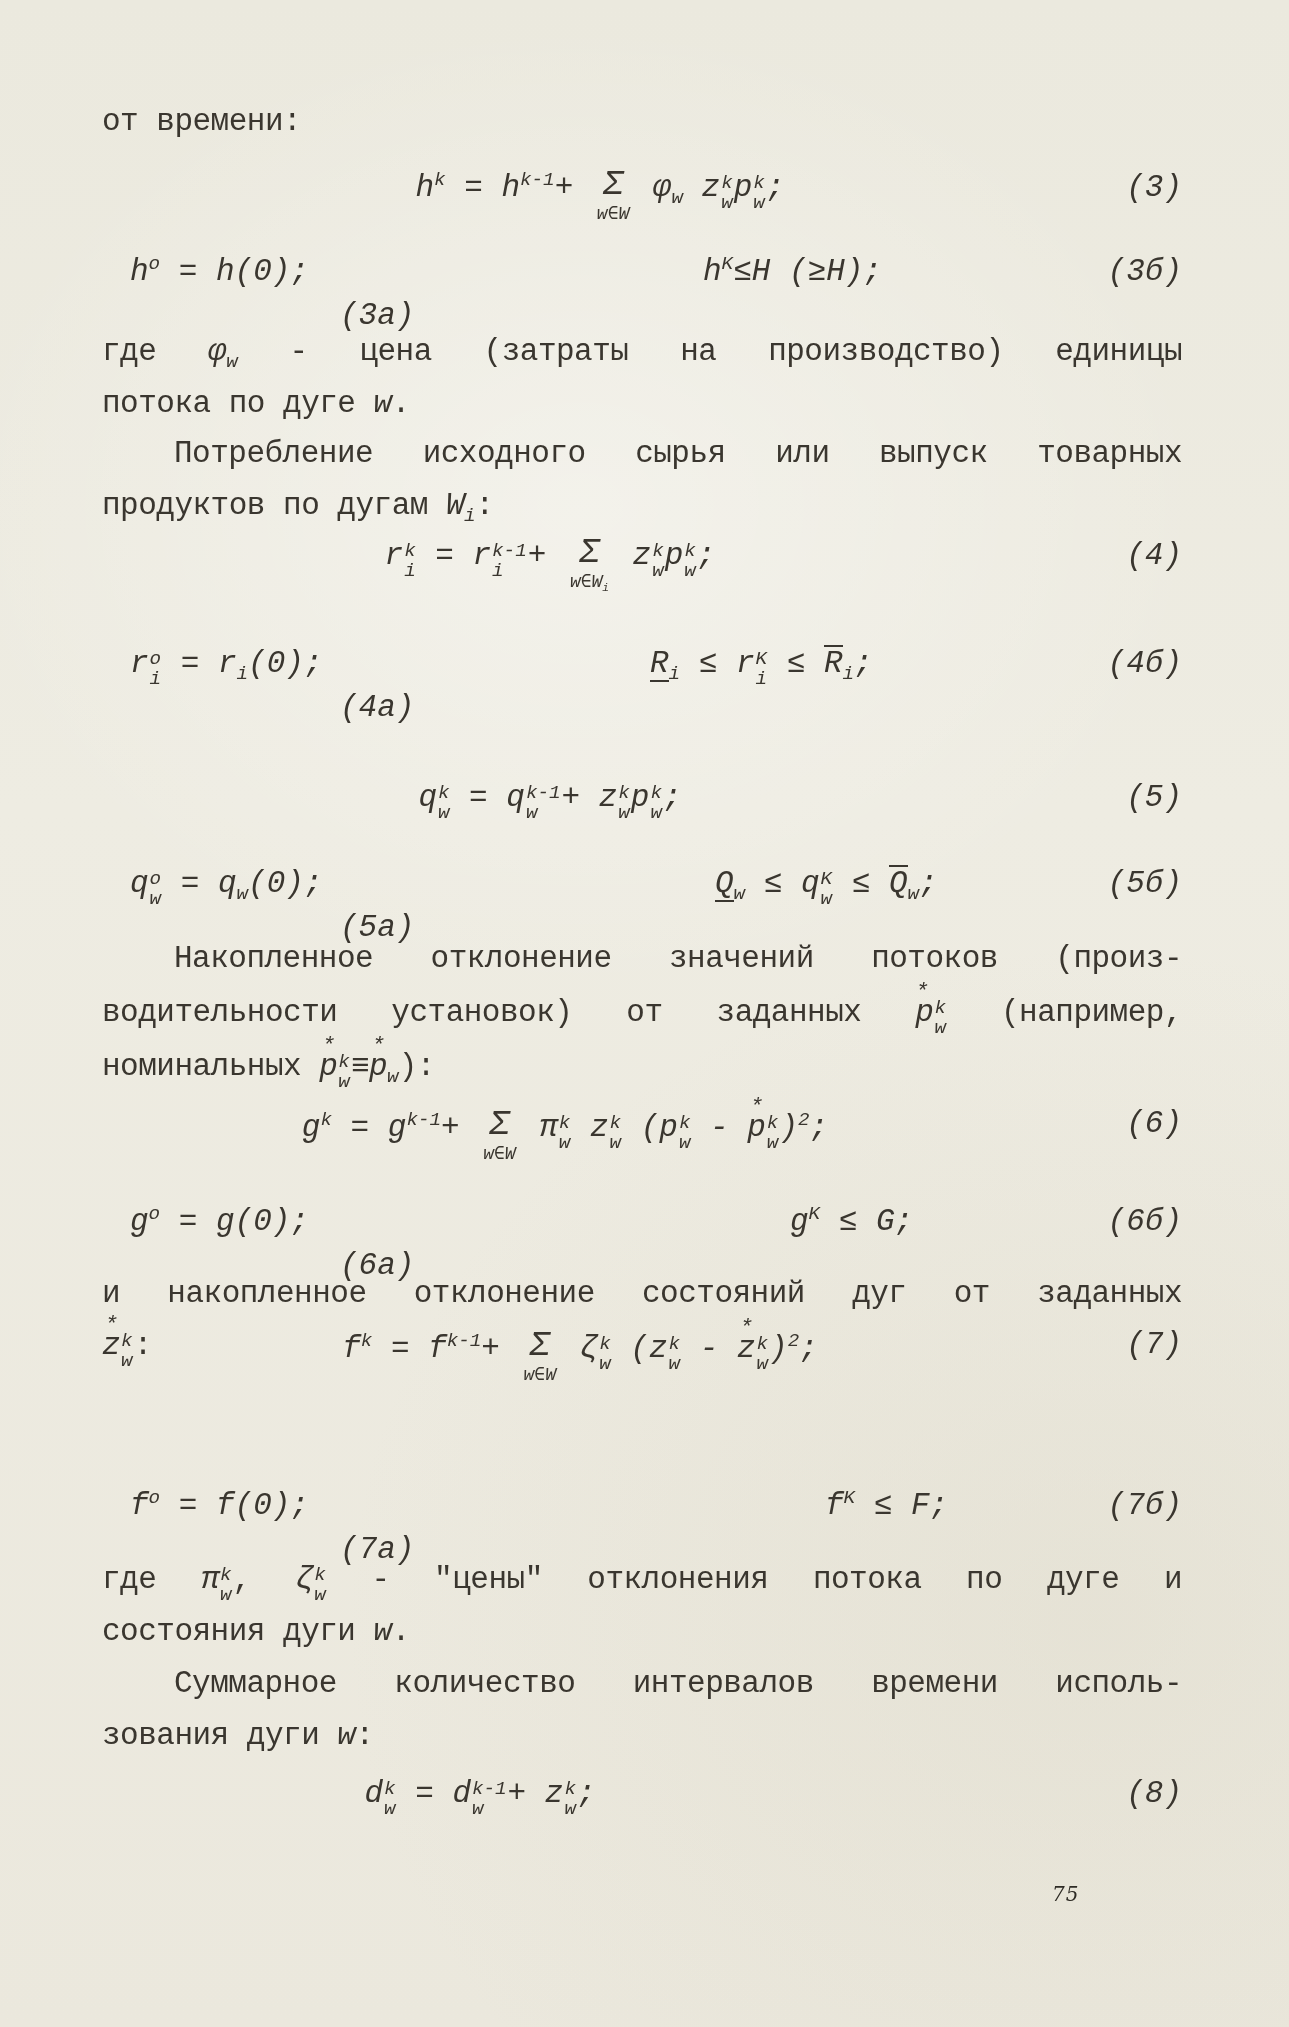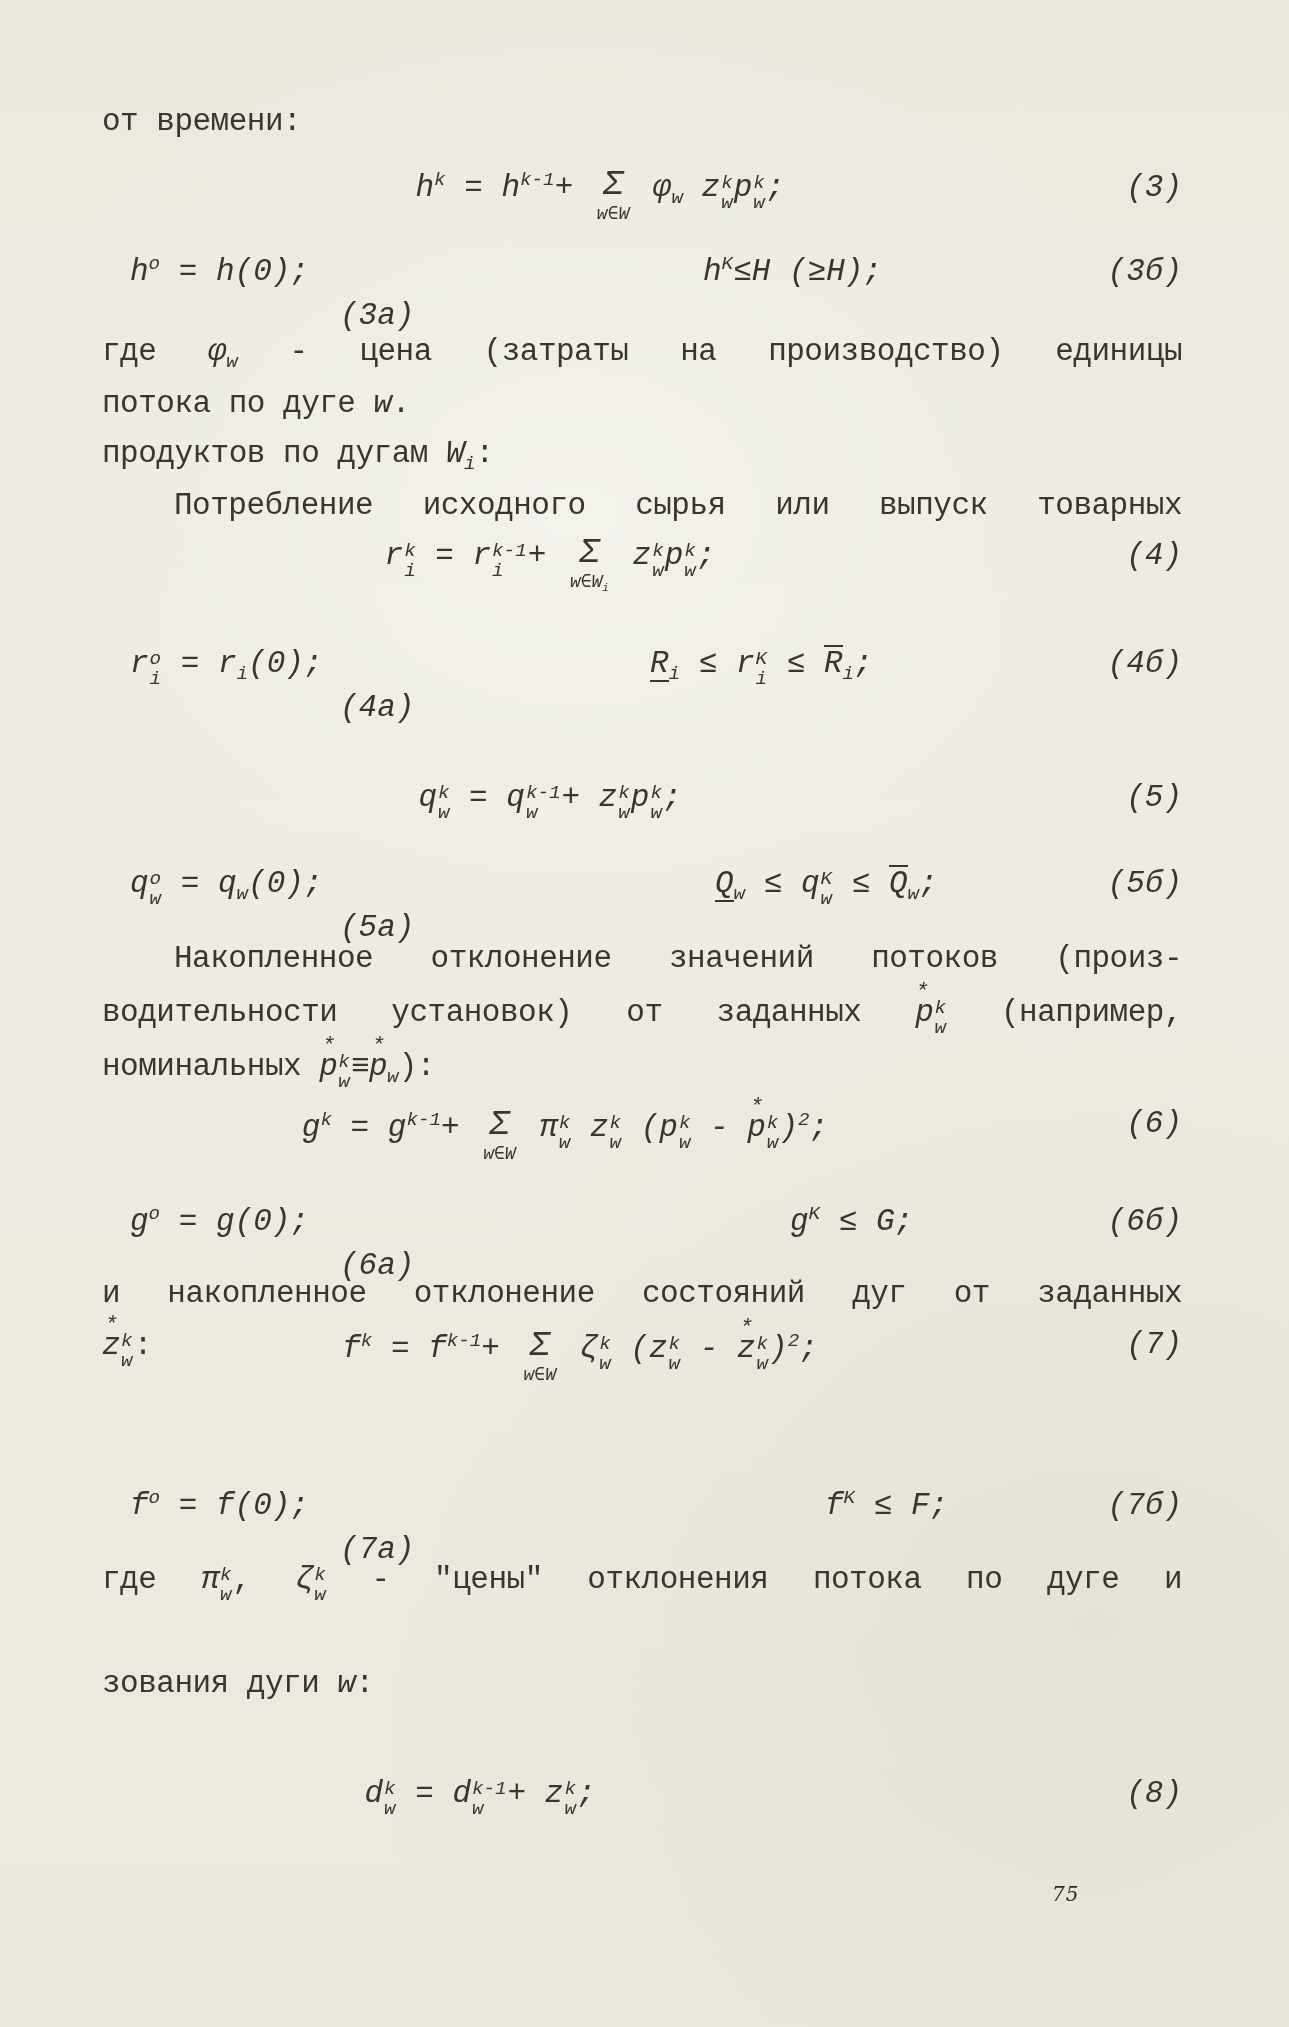--- a/index.html
+++ b/index.html
@@ -80,22 +80,22 @@
     <span class="part ar">h<sup>K</sup>≤H (≥H);</span>
     <span class="part bn">(3б)</span>
   </div>
 
   <div class="blk" style="top:326px">
     <div class="line j">где <i class="m">φ<sub>w</sub></i> - цена (затраты на производство) единицы</div>
     <div class="line">потока по дуге <i class="m">w</i>.</div>
   </div>
 
   <div class="blk" style="top:428px">
+    <div class="line j ind">Потребление исходного сырья или выпуск товарных</div>
     <div class="line">продуктов по дугам <i class="m">W<sub>i</sub></i>:</div>
-    <div class="line j ind">Потребление исходного сырья или выпуск товарных</div>
   </div>
 
   <div class="frow f4" style="top:534px">
     <span class="fbody">r<span class="st"><span>k</span><span>i</span></span> = r<span class="st"><span>k-1</span><span>i</span></span>+ <span class="sum"><span class="sig">Σ</span><span class="lim">w∈W<sub>i</sub></span></span> z<span class="st"><span>k</span><span>w</span></span>p<span class="st"><span>k</span><span>w</span></span>;</span>
     <span class="fnum">(4)</span>
   </div>
 
   <div class="abrow ra4" style="top:642px">
     <span class="part al">r<span class="st"><span>o</span><span>i</span></span> = r<sub>i</sub>(0);</span>
     <span class="part an">(4а)</span>
@@ -146,23 +146,25 @@
 
   <div class="abrow ra7" style="top:1484px">
     <span class="part al">f<sup>o</sup> = f(0);</span>
     <span class="part an">(7а)</span>
     <span class="part ar">f<sup>K</sup> ≤ F;</span>
     <span class="part bn">(7б)</span>
   </div>
 
   <div class="blk" style="top:1554px">
     <div class="line j">где <i class="m">π<span class="st"><span>k</span><span>w</span></span></i>, <i class="m">ζ<span class="st"><span>k</span><span>w</span></span></i> - "цены" отклонения потока по дуге и</div>
+    <div class="line">состояния дуги <i class="m">w</i>.</div>
   </div>
 
   <div class="blk" style="top:1658px">
+    <div class="line j ind">Суммарное количество интервалов времени исполь-</div>
     <div class="line">зования дуги <i class="m">w</i>:</div>
   </div>
 
   <div class="frow f8" style="top:1772px">
     <span class="fbody">d<span class="st"><span>k</span><span>w</span></span> = d<span class="st"><span>k-1</span><span>w</span></span>+ z<span class="st"><span>k</span><span>w</span></span>;</span>
     <span class="fnum">(8)</span>
   </div>
 
   <div class="pnum">75</div>
 

